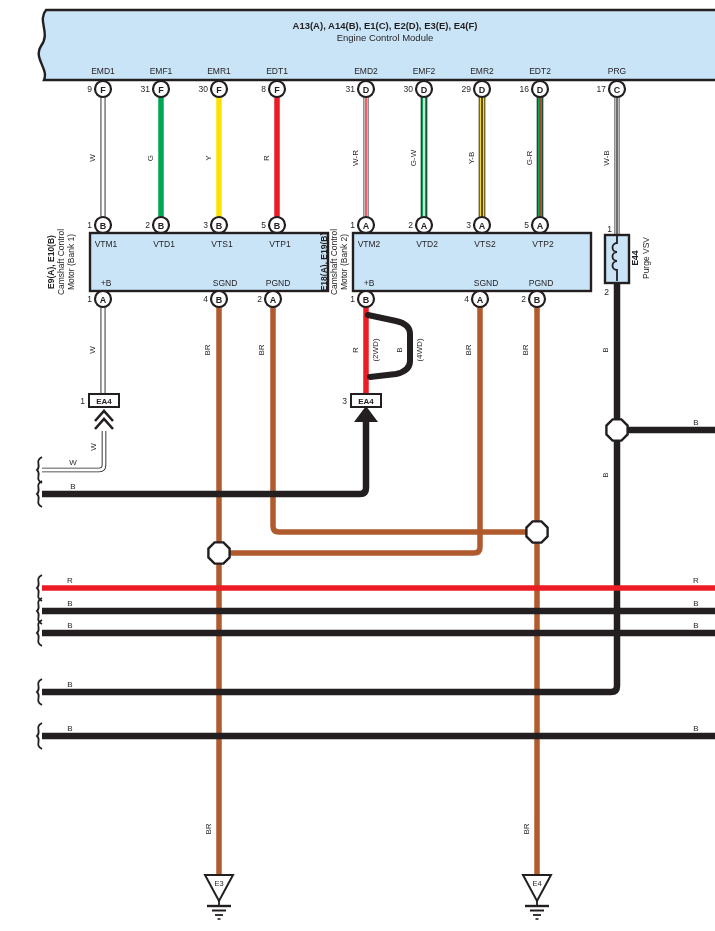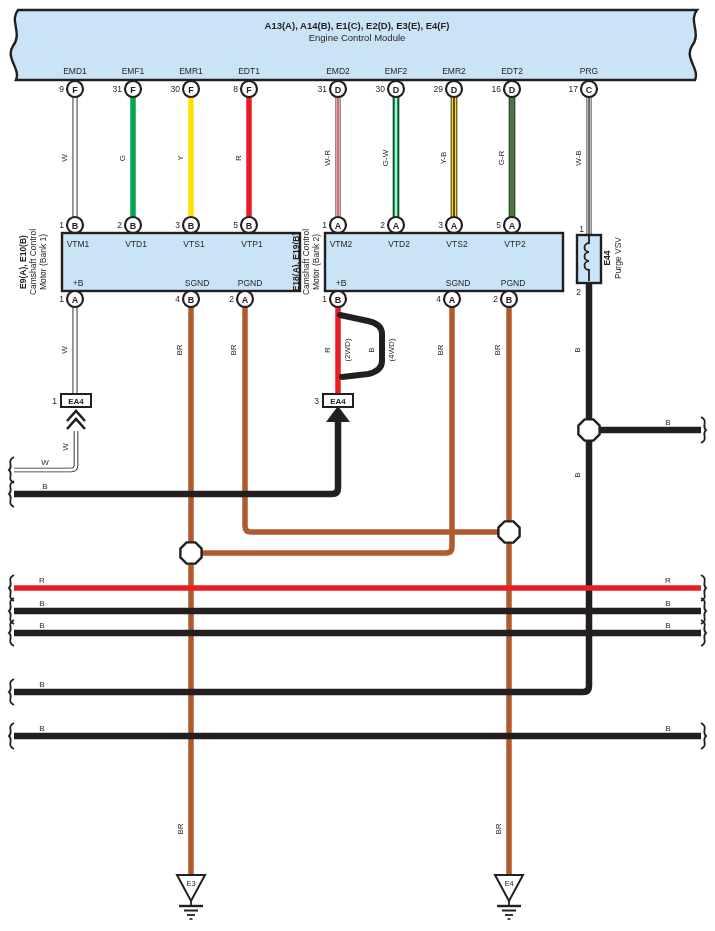--- a/index.html
+++ b/index.html
@@ -1,16 +1,16 @@
 <!DOCTYPE html>
 <html><head>
 <meta charset="utf-8">
 <style>
   html,body { margin:0; padding:0; background:#ffffff; }
-  .stage { position:relative; width:574px; height:931px; background:#ffffff; }
+  .stage { position:relative; width:574px; height:931px; background:#ffffff;margin-left:28px; }
   svg text { font-family:"Liberation Sans", sans-serif; fill:#231F20; }
   .t-title { font-size:9.5px; font-weight:bold; }
   .t-sub   { font-size:9.5px; }
   .t-sig   { font-size:8.5px; }
   .t-letter{ font-size:9px; font-weight:bold; }
   .t-num   { font-size:8.5px; }
   .t-wire  { font-size:8px; }
   .t-code  { font-size:8.5px; font-weight:bold; }
   .t-desc  { font-size:8.5px; }
   .t-conn  { font-size:8px; font-weight:bold; }

